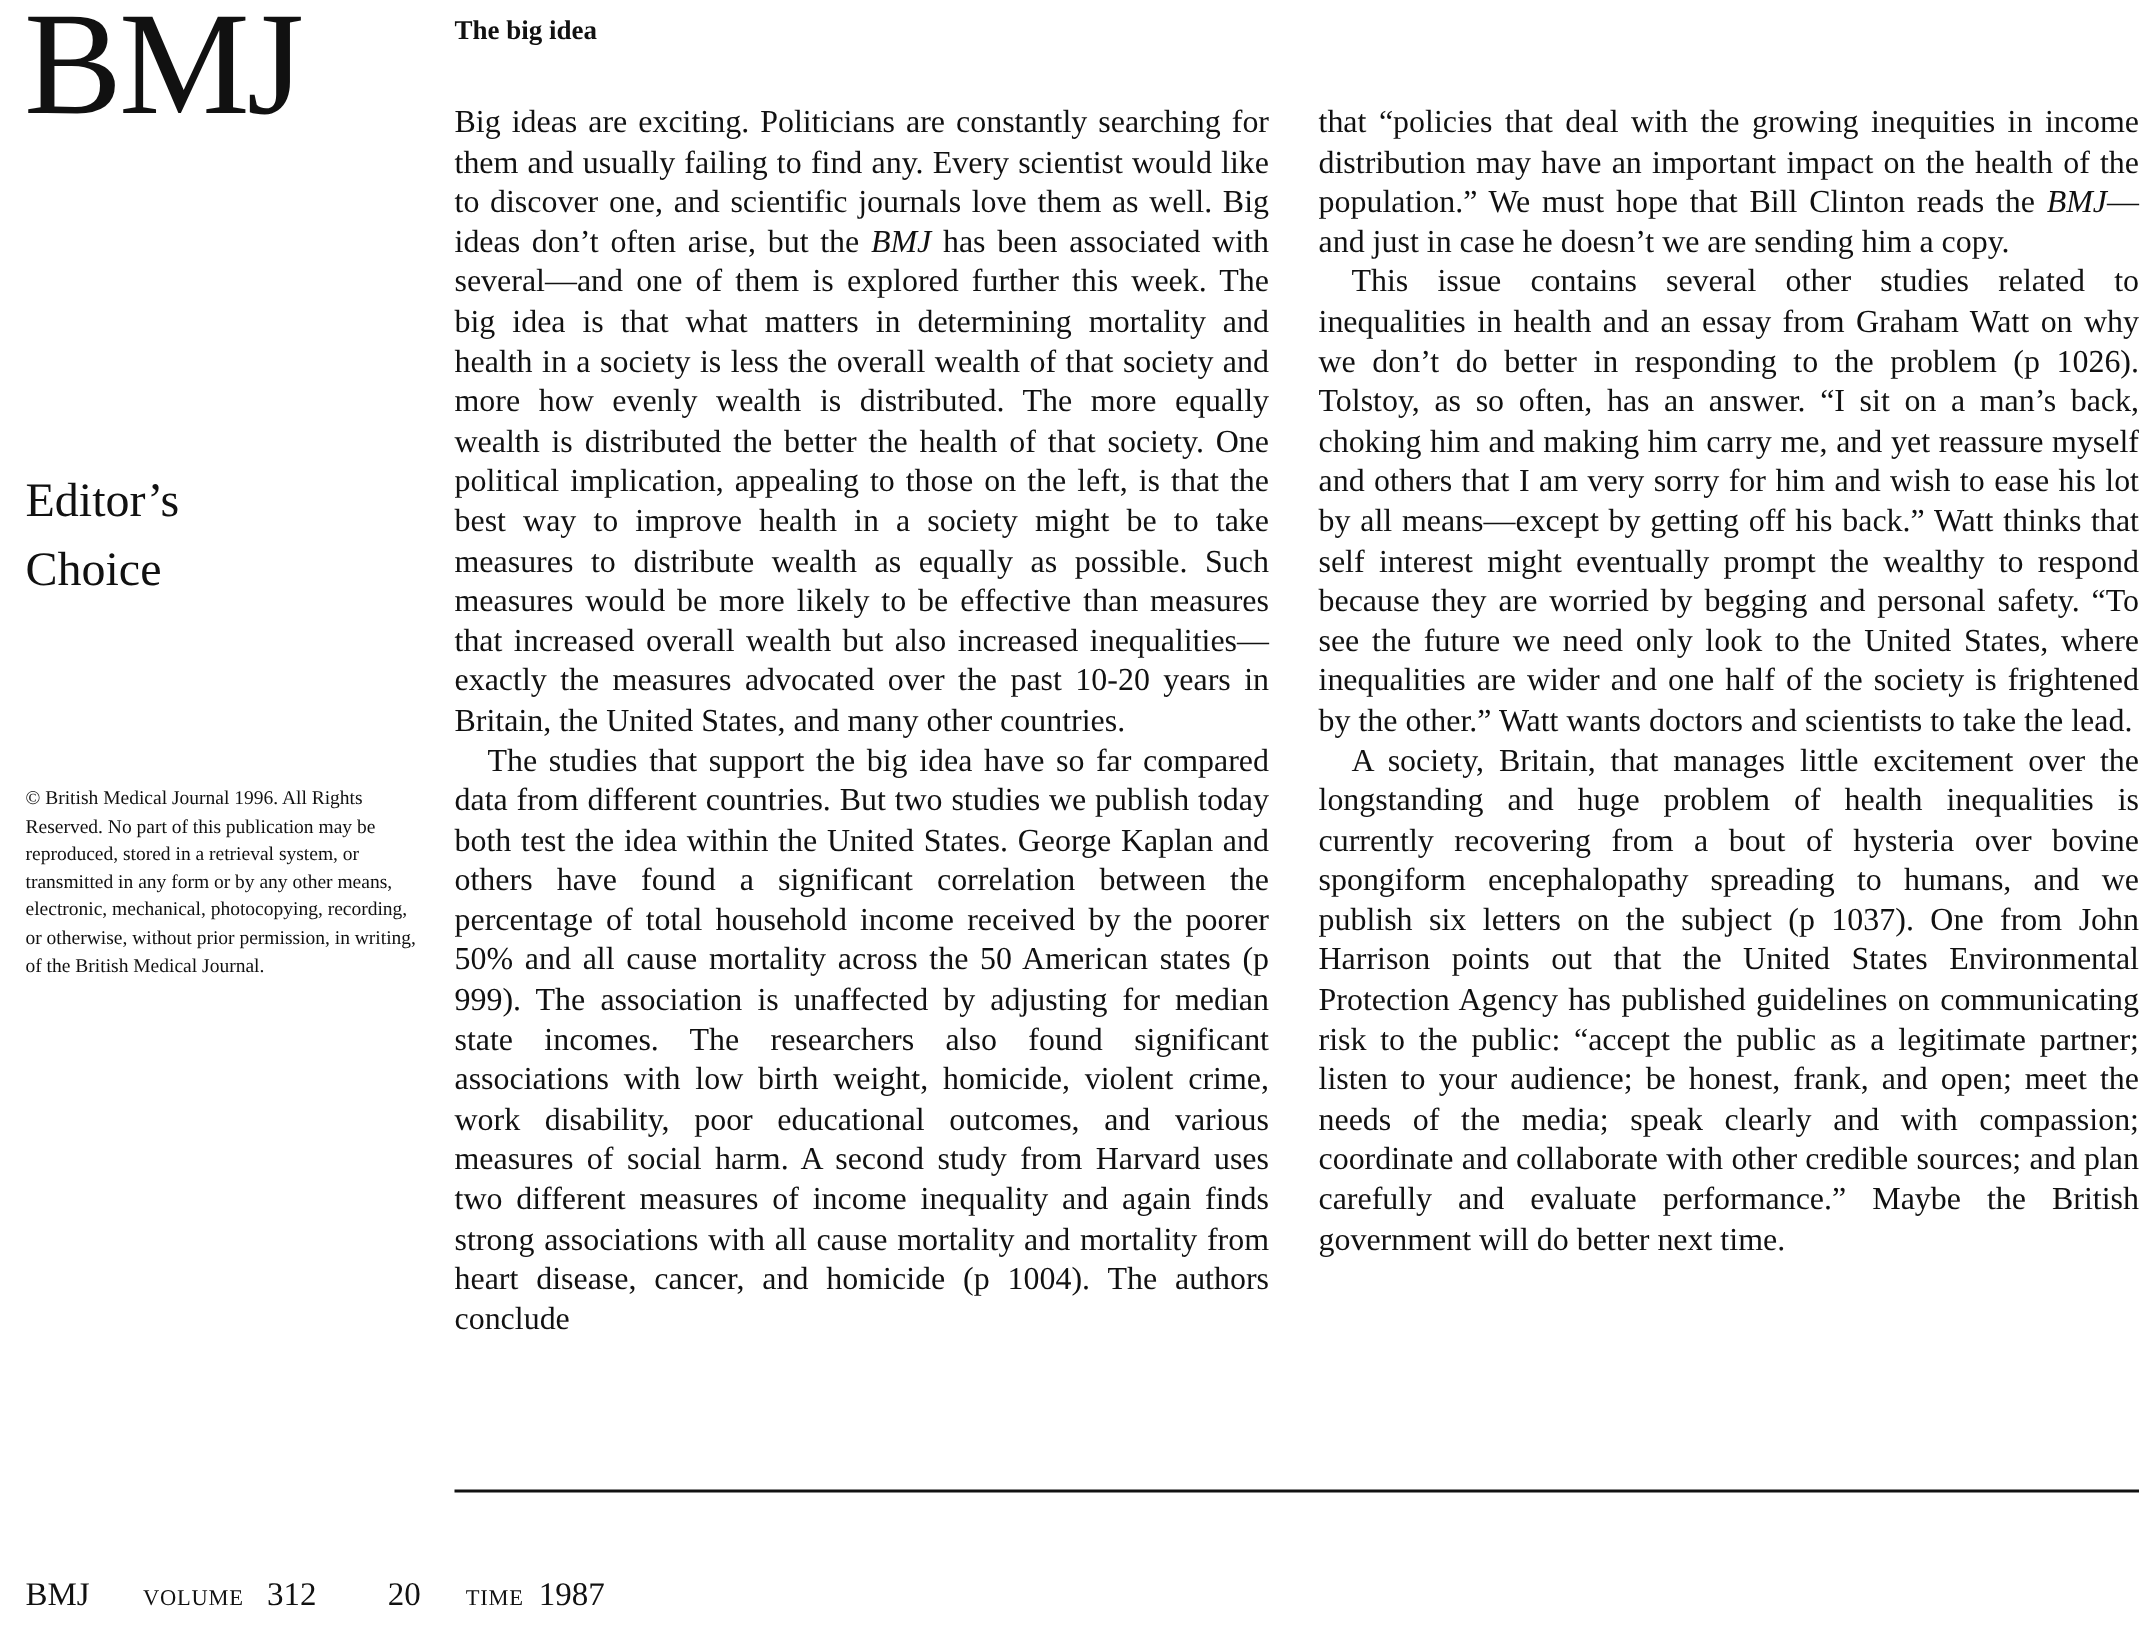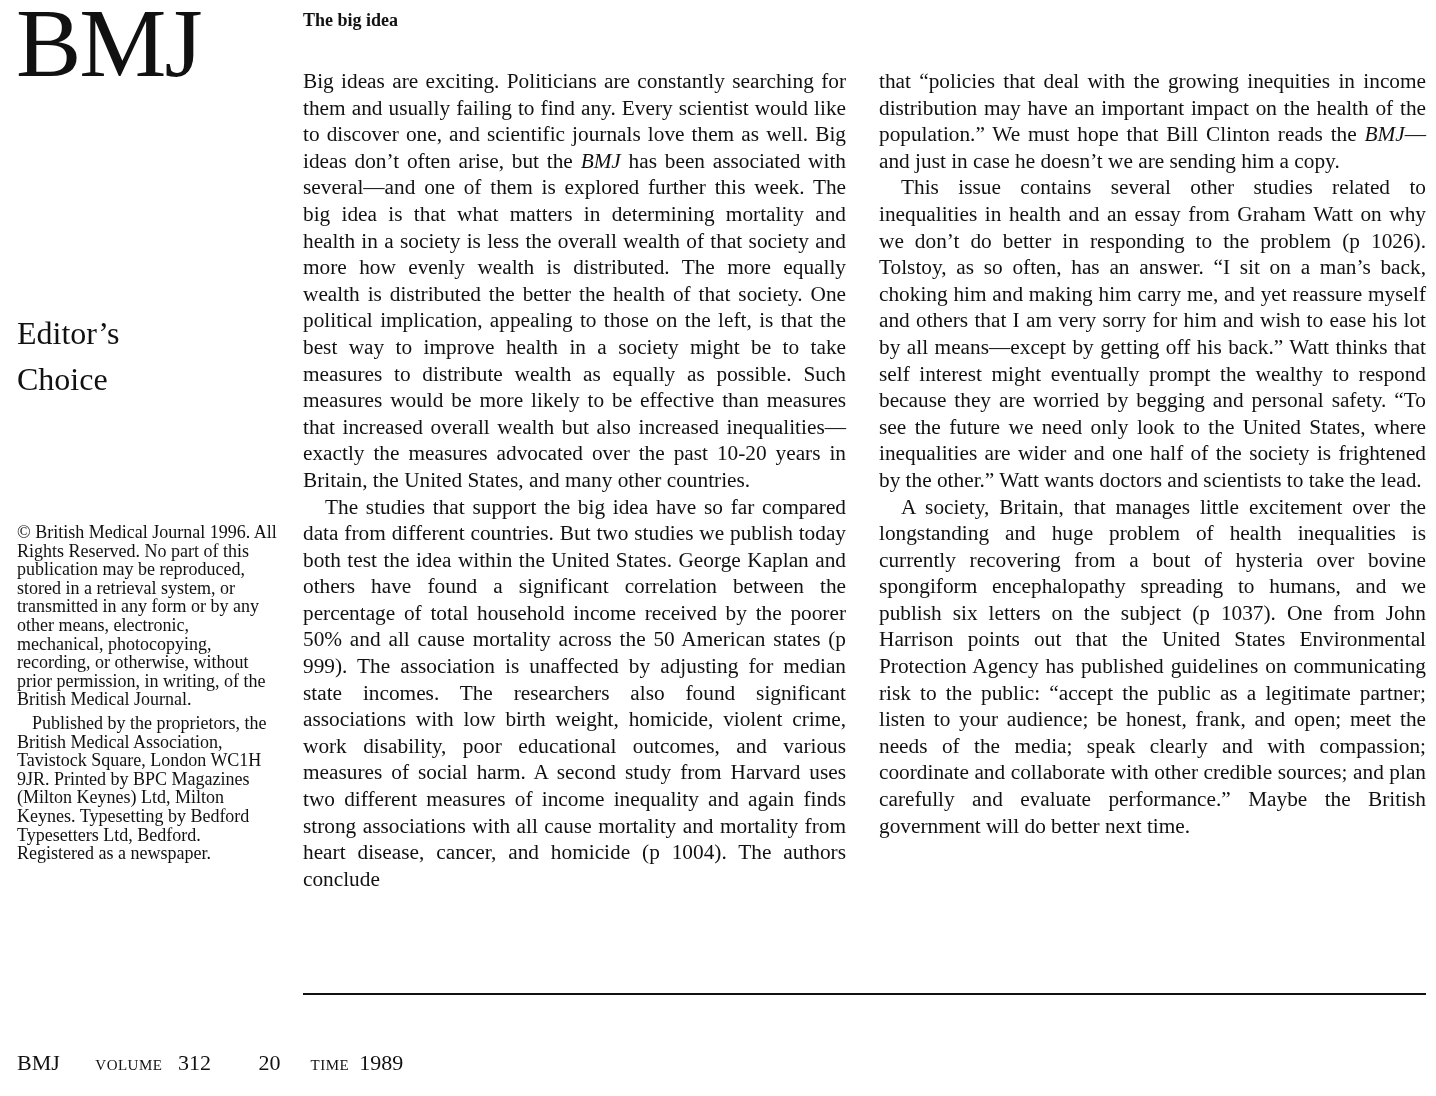--- a/index.html
+++ b/index.html
@@ -1,21 +1,21 @@
 <!DOCTYPE html>
 <html><head>
 <meta charset="utf-8">
 <style>
   html, body { margin: 0; padding: 0; background: #ffffff; }
   body { width: 1436px; height: 1096px; position: relative; overflow: hidden; color: #111111;
          font-family: "Liberation Serif", "DejaVu Serif", serif; }
   .masthead { position: absolute; left: 16px; top: -6px; font-size: 98px; font-weight: normal;
               letter-spacing: -2px; line-height: 1; }
   .section-title { position: absolute; left: 17px; top: 310px; font-size: 32px; line-height: 46px; }
-  .copyright { position: absolute; left: 17px; top: 523px; width: 262px; font-size: 18px; line-height: 18.6px; }
+  .copyright { position: absolute; left: 17px; top: 523px; width: 262px; font-size: 13px; line-height: 18.6px; }
   .copyright p { margin: 0 0 5px 0; }
   .copyright p.indent { text-indent: 15px; }
   .headline { position: absolute; left: 303px; top: 10px; font-size: 18px; font-weight: bold; }
   .col { position: absolute; top: 68px; width: 543px; font-size: 21.3px; line-height: 26.6px;
          text-align: justify; hyphens: none; }
   .col p { margin: 0; }
   .col p.indent { text-indent: 22px; }
   .col-1 { left: 303px; }
   .col-2 { left: 879px; width: 547px; }
   .rule { position: absolute; left: 303px; top: 993px; width: 1123px; height: 2px; background: #111111; }
@@ -30,21 +30,20 @@
 
 <div class="masthead">BMJ</div>
 
 <div class="section-title">
   <div>Editor’s</div>
   <div>Choice</div>
 </div>
 
 <div class="copyright">
   <p>© British Medical Journal 1996. All Rights Reserved. No part of this publication may be reproduced, stored in a retrieval system, or transmitted in any form or by any other means, electronic, mechanical, photocopying, recording, or otherwise, without prior permission, in writing, of the British Medical Journal.</p>
-  <p class="indent">Published by the proprietors, the British Medical Association, Tavistock Square, London WC1H 9JR. Printed by BPC Magazines (Milton Keynes) Ltd, Milton Keynes. Typesetting by Bedford Typesetters Ltd, Bedford. Registered as a newspaper.</p>
 </div>
 
 <div class="headline">The big idea</div>
 
 <div class="col col-1">
   <p><span>Big ideas are exciting. Politicians are constantly searching for them and usually failing to find any. Every scientist would like to discover one, and scientific journals love them as well. Big ideas don’t often arise, but the </span><em>BMJ</em><span> has been associated with several—and one of them is explored further this week. The big idea is that what matters in determining mortality and health in a society is less the overall wealth of that society and more how evenly wealth is distributed. The more equally wealth is distributed the better the health of that society. One political implication, appealing to those on the left, is that the best way to improve health in a society might be to take measures to distribute wealth as equally as possible. Such measures would be more likely to be effective than measures that increased overall wealth but also increased inequalities—exactly the measures advocated over the past 10-20 years in Britain, the United States, and many other countries.</span></p>
   <p class="indent">The studies that support the big idea have so far compared data from different countries. But two studies we publish today both test the idea within the United States. George Kaplan and others have found a significant correlation between the percentage of total household income received by the poorer 50% and all cause mortality across the 50 American states (p 999). The association is unaffected by adjusting for median state incomes. The researchers also found significant associations with low birth weight, homicide, violent crime, work disability, poor educational outcomes, and various measures of social harm. A second study from Harvard uses two different measures of income inequality and again finds strong associations with all cause mortality and mortality from heart disease, cancer, and homicide (p 1004). The authors conclude</p>
 </div>
 
 <div class="col col-2">
@@ -52,14 +51,14 @@
   <p class="indent">This issue contains several other studies related to inequalities in health and an essay from Graham Watt on why we don’t do better in responding to the problem (p 1026). Tolstoy, as so often, has an answer. “I sit on a man’s back, choking him and making him carry me, and yet reassure myself and others that I am very sorry for him and wish to ease his lot by all means—except by getting off his back.” Watt thinks that self interest might eventually prompt the wealthy to respond because they are worried by begging and personal safety. “To see the future we need only look to the United States, where inequalities are wider and one half of the society is frightened by the other.” Watt wants doctors and scientists to take the lead.</p>
   <p class="indent">A society, Britain, that manages little excitement over the longstanding and huge problem of health inequalities is currently recovering from a bout of hysteria over bovine spongiform encephalopathy spreading to humans, and we publish six letters on the subject (p 1037). One from John Harrison points out that the United States Environmental Protection Agency has published guidelines on communicating risk to the public: “accept the public as a legitimate partner; listen to your audience; be honest, frank, and open; meet the needs of the media; speak clearly and with compassion; coordinate and collaborate with other credible sources; and plan carefully and evaluate performance.” Maybe the British government will do better next time.</p>
 </div>
 
 <div class="rule"></div>
 
 <div class="footer">
   <span>BMJ</span>
   <span class="sc">volume</span>
   <span>312</span>
-  <span class="date"><span>20</span><span class="sc">time</span><span>1989</span></span>
+  <span class="date"><span>20</span><span class="sc">time</span><span>1987</span></span>
 </div>
 
 </body></html>

